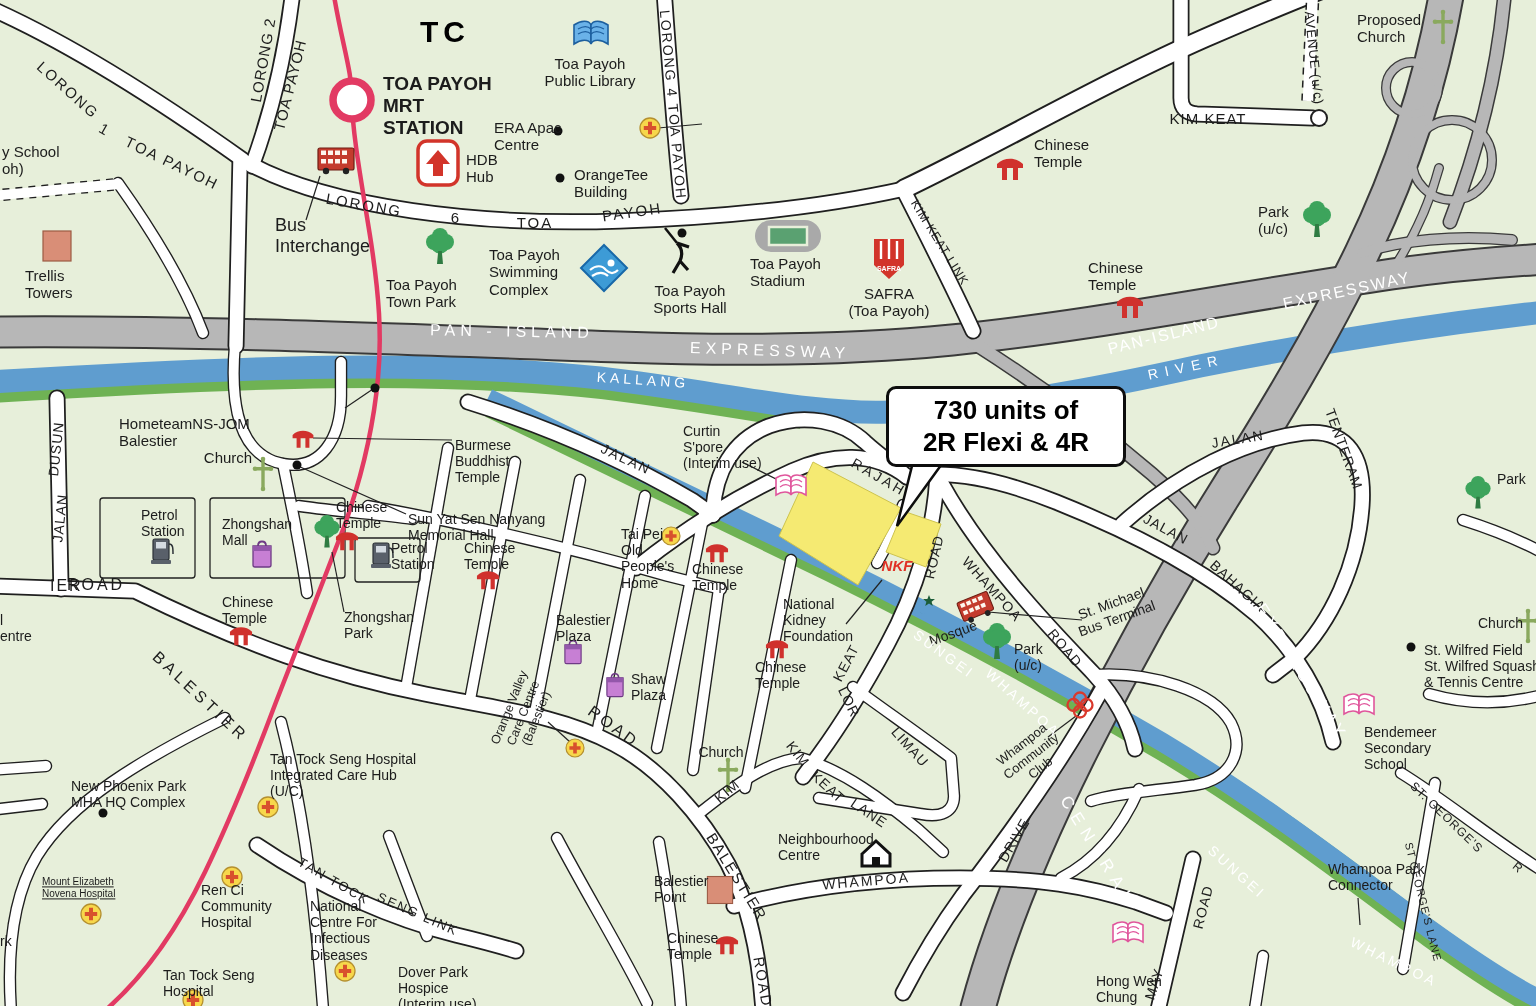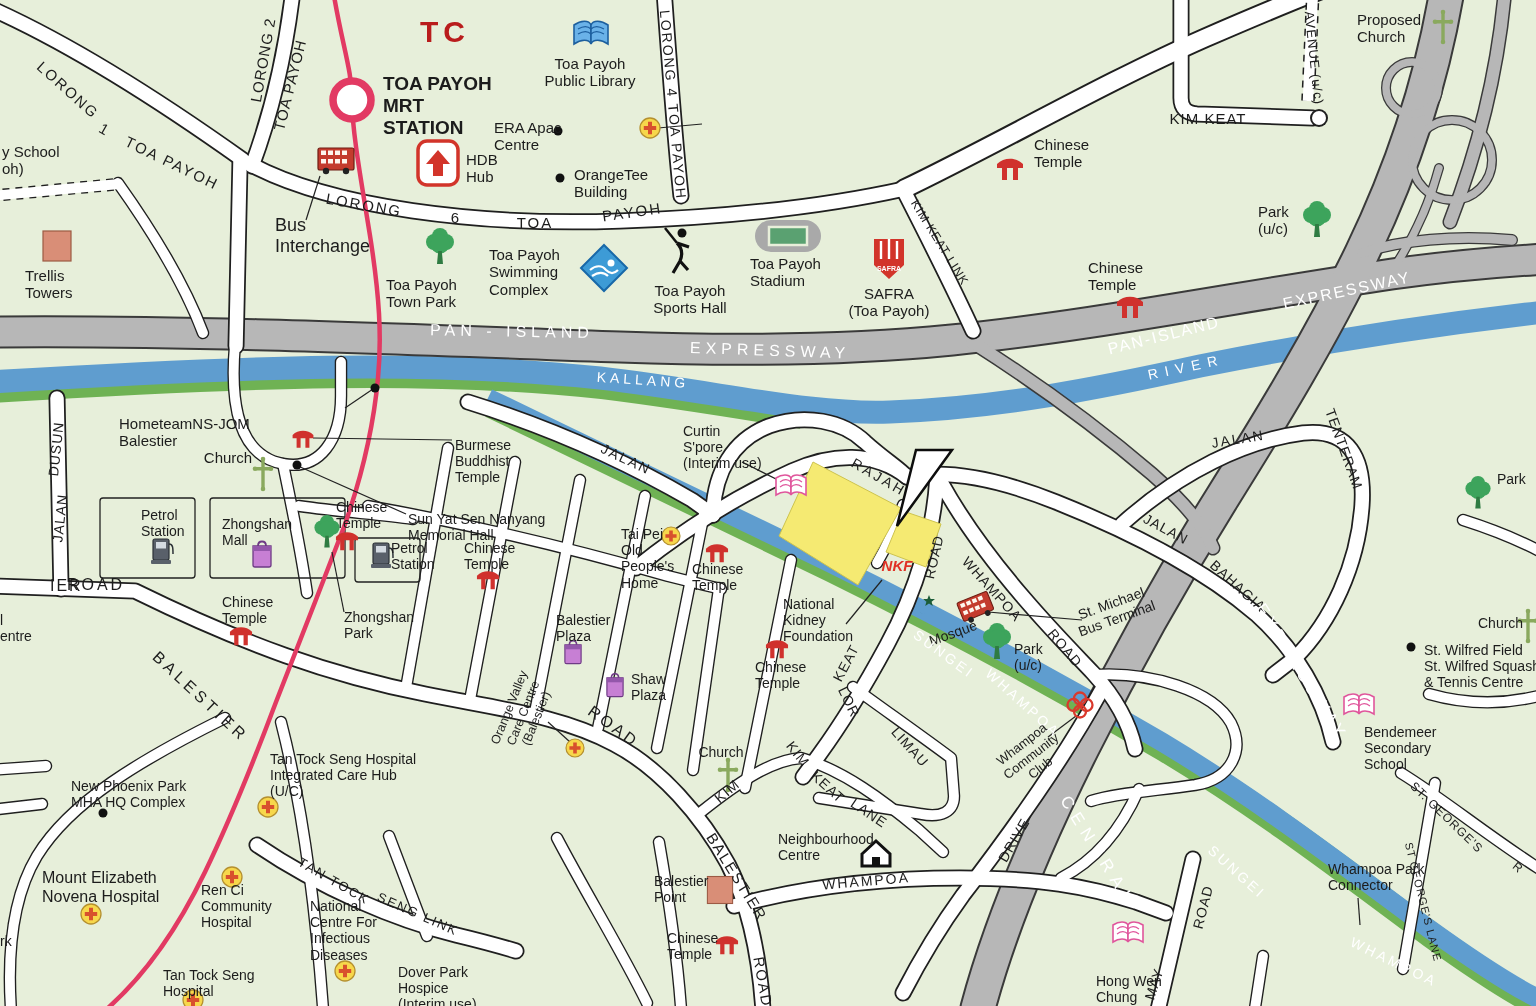--- a/index.html
+++ b/index.html
@@ -433,21 +433,21 @@
       <div class="label la" style="font-size: 15px; left: 2px; top: 160px; transform: translate(0px, -50%);">y School
 oh)</div>
       <div class="label" style="font-size: 15px; letter-spacing: 2px; left: 68px; top: 90px; transform: translate(-50%, -50%) rotate(42deg);">LORONG</div>
       <div class="label" style="font-size: 15px; left: 104px; top: 129px; transform: translate(-50%, -50%) rotate(30deg);">1</div>
       <div class="label" style="font-size: 15px; letter-spacing: 2px; left: 172px; top: 163px; transform: translate(-50%, -50%) rotate(26deg);">TOA PAYOH</div>
       <div class="label" style="font-size: 15px; letter-spacing: 1px; left: 263px; top: 60px; transform: translate(-50%, -50%) rotate(-80deg);">LORONG 2</div>
       <div class="label" style="font-size: 15px; letter-spacing: 1px; left: 290px; top: 85px; transform: translate(-50%, -50%) rotate(-76deg);">TOA PAYOH</div>
       <div class="label la" style="font-size: 19px; font-weight: bold; left: 383px; top: 106px; transform: translate(0px, -50%);">TOA PAYOH
 MRT
 STATION</div>
-      <div class="label" style="font-size: 30px; font-weight: bold; color: #b91c1c; letter-spacing: 5px; left: 445px; top: 32px; transform: translate(-50%, -50%);">TC</div>
+      <div class="label" style="font-size: 30px; font-weight: bold; color: #000000; letter-spacing: 5px; left: 445px; top: 32px; transform: translate(-50%, -50%);">TC</div>
       <div class="label" style="font-size: 15px; left: 590px; top: 72px; transform: translate(-50%, -50%);">Toa Payoh
 Public Library</div>
       <div class="label la" style="font-size: 15px; left: 494px; top: 136px; transform: translate(0px, -50%);">ERA Apac
 Centre</div>
       <div class="label la" style="font-size: 15px; left: 466px; top: 168px; transform: translate(0px, -50%);">HDB
 Hub</div>
       <div class="label la" style="font-size: 15px; left: 574px; top: 183px; transform: translate(0px, -50%);">OrangeTee
 Building</div>
       <div class="label" style="font-size: 15px; letter-spacing: 2px; left: 364px; top: 205px; transform: translate(-50%, -50%) rotate(10deg);">LORONG</div>
       <div class="label" style="font-size: 15px; left: 455px; top: 218px; transform: translate(-50%, -50%);">6</div>
@@ -596,30 +596,32 @@
 Hospice
 (Interim use)</div>
       <div class="label la" style="font-size: 14px; left: 163px; top: 983px; transform: translate(0px, -50%);">Tan Tock Seng
 Hospital</div>
       <div class="label la" style="font-size: 14px; left: 201px; top: 906px; transform: translate(0px, -50%);">Ren Ci
 Community
 Hospital</div>
       <div class="label la" style="font-size: 14px; left: 270px; top: 775px; transform: translate(0px, -50%);">Tan Tock Seng Hospital
 Integrated Care Hub
 (U/C)</div>
-      <div class="label la" style="font-size: 16px; left: 42px; top: 888px; transform: translate(0px, -50%);">Mount Elizabeth
+      <div class="label la" style="font-size: 10px; left: 42px; top: 888px; transform: translate(0px, -50%); text-decoration: underline;">Mount Elizabeth
 Novena Hospital</div>
       <div class="label la" style="font-size: 14px; left: 71px; top: 794px; transform: translate(0px, -50%);">New Phoenix Park
 MHA HQ Complex</div>
       <div class="label la" style="font-size: 14px; left: 0px; top: 941px; transform: translate(0px, -50%);">rk</div>
       <div class="label la" style="font-size: 14px; left: 344px; top: 625px; transform: translate(0px, -50%);">Zhongshan
 Park</div>
       <div class="label la" style="font-size: 14px; left: 222px; top: 610px; transform: translate(0px, -50%);">Chinese
 Temple</div>
       <div class="label la" style="font-size: 14px; left: 621px; top: 558px; transform: translate(0px, -50%);">Tai Pei
 Old
 People's
 Home</div>
       <div class="label la" style="font-size: 14px; left: 692px; top: 577px; transform: translate(0px, -50%);">Chinese
 Temple</div>
     </div>
 
+<div class="callout">730 units of
+2R Flexi &amp; 4R</div>
 </div>
 
 </body></html>

